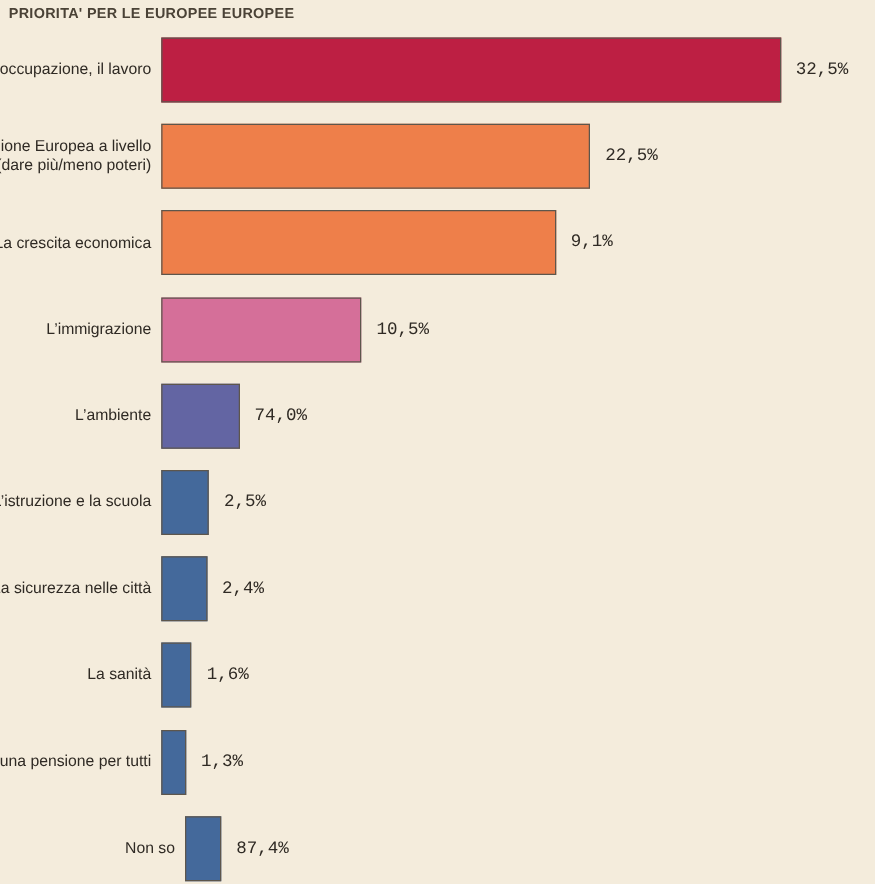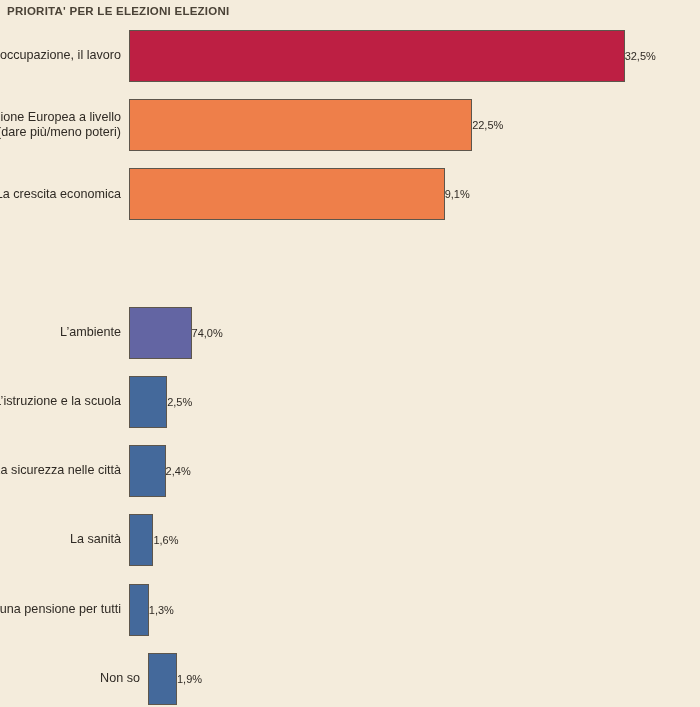--- a/index.html
+++ b/index.html
@@ -61,48 +61,54 @@
     left: 129px;
     top: 0;
     height: 52px;
     border: 1px solid #5d564c;
     box-sizing: border-box;
   }
   .bar-value {
     position: absolute;
     top: 50%;
     transform: translateY(-50%);
-    font-size: 11px;
+    font-size: 14px;
     color: #2f2a24;
     white-space: nowrap;
-    padding-left: 0;
+    padding-left: 12px;
+    font-family: Liberation Mono, monospace;
   }
 </style>
 </head>
 <body>
 
 <div id="chart-root">
 
-  <div id="chart-title">PRIORITA' PER LE ELEZIONI ELEZIONI</div>
+  <div id="chart-title">PRIORITA' PER LE EUROPEE EUROPEE</div>
 
   <div id="bars-area">
       <div class="bar-row" style="top: 5px;">
         <div class="bar-label">L’occupazione, il lavoro</div>
         <div class="bar-rect" style="width: 495.625px; background: rgb(189, 31, 67);"></div>
         <div class="bar-value" style="left: 624.625px;">32,5%</div>
       </div>
       <div class="bar-row" style="top: 74.2px;">
         <div class="bar-label">La riforma dell’Unione Europea a livello istituzionale (dare più/meno poteri)</div>
         <div class="bar-rect" style="width: 343.125px; background: rgb(238, 127, 74);"></div>
         <div class="bar-value" style="left: 472.125px;">22,5%</div>
       </div>
       <div class="bar-row" style="top: 143.4px;">
         <div class="bar-label">La crescita economica</div>
         <div class="bar-rect" style="width: 315.675px; background: rgb(238, 127, 74);"></div>
         <div class="bar-value" style="left: 444.675px;">9,1%</div>
+      </div>
+      <div class="bar-row" style="top: 212.6px;">
+        <div class="bar-label">L’immigrazione</div>
+        <div class="bar-rect" style="width: 160.125px; background: rgb(213, 111, 153);"></div>
+        <div class="bar-value" style="left: 289.125px;">10,5%</div>
       </div>
       <div class="bar-row" style="top: 281.8px;">
         <div class="bar-label">L’ambiente</div>
         <div class="bar-rect" style="width: 62.525px; background: rgb(99, 101, 163);"></div>
         <div class="bar-value" style="left: 191.525px;">74,0%</div>
       </div>
       <div class="bar-row" style="top: 351px;">
         <div class="bar-label">L’istruzione e la scuola</div>
         <div class="bar-rect" style="width: 38.125px; background: rgb(68, 105, 155);"></div>
         <div class="bar-value" style="left: 167.125px;">2,5%</div>
@@ -118,17 +124,17 @@
         <div class="bar-value" style="left: 153.4px;">1,6%</div>
       </div>
       <div class="bar-row" style="top: 558.6px;">
         <div class="bar-label">La possibilità  di una pensione per tutti</div>
         <div class="bar-rect" style="width: 19.825px; background: rgb(68, 105, 155);"></div>
         <div class="bar-value" style="left: 148.825px;">1,3%</div>
       </div>
       <div class="bar-row" style="top: 627.8px; margin-left: 19px;">
         <div class="bar-label">Non so</div>
         <div class="bar-rect" style="width: 28.975px; background: rgb(68, 105, 155);"></div>
-        <div class="bar-value" style="left: 157.975px;">1,9%</div>
+        <div class="bar-value" style="left: 157.975px;">87,4%</div>
       </div>
     </div>
 
 </div>
 
 </body></html>

